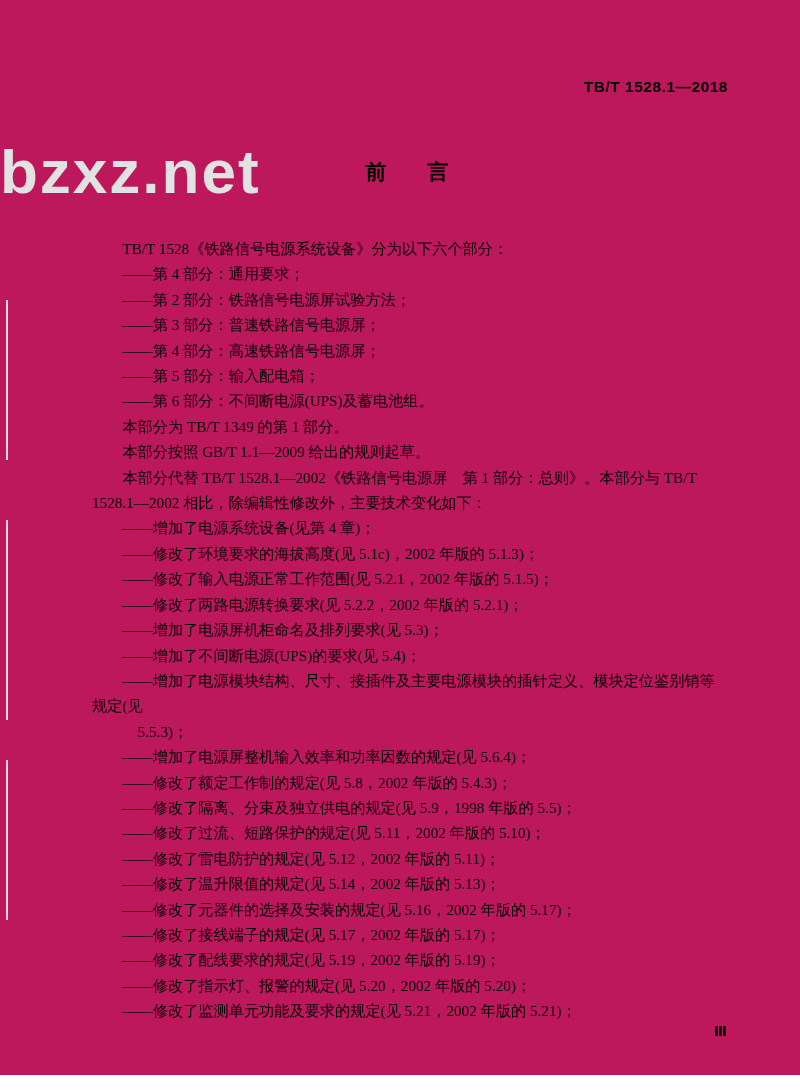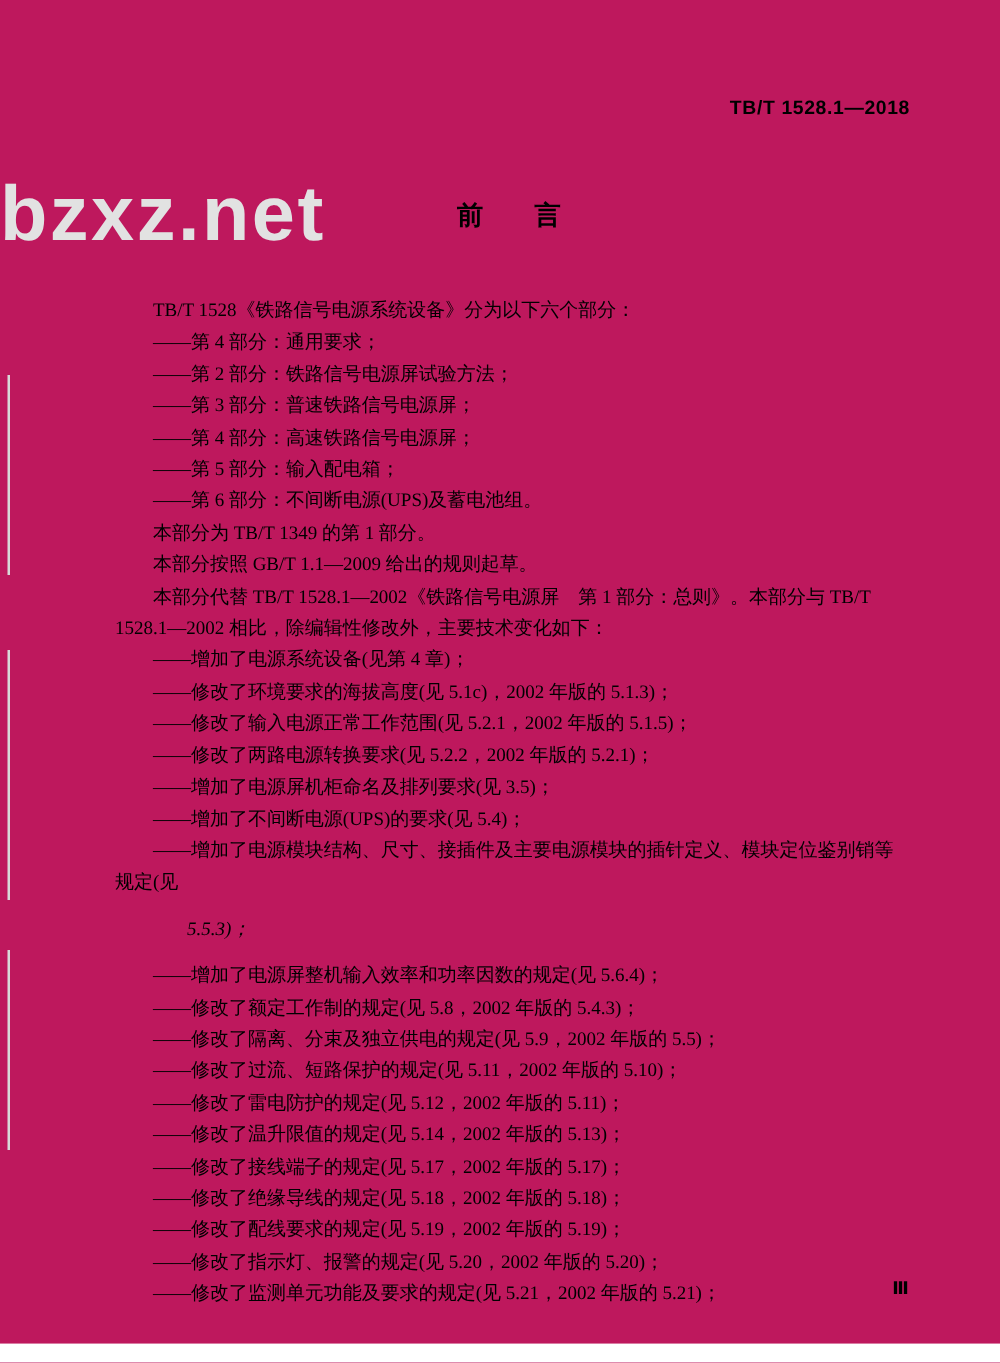--- a/index.html
+++ b/index.html
@@ -76,23 +76,22 @@
   .p {
     margin: 0;
     text-indent: 2em;
     white-space: normal;
   }
   .dash {
     margin: 0;
     text-indent: 2em;
   }
   .cont {
-    margin: 12px;
+    margin: 0;
     text-indent: 3em;
-    font-style: italic;
   }
 
   .pagenum {
     position: absolute;
     bottom: 36px;
     right: 72px;
     font-family: "Liberation Sans", "DejaVu Sans", sans-serif;
     font-size: 14px;
     font-weight: bold;
     letter-spacing: 1px;
@@ -124,32 +123,32 @@
 
     <p class="p">本部分为 TB/T 1349 的第 1 部分。</p>
     <p class="p">本部分按照 GB/T 1.1—2009 给出的规则起草。</p>
 
     <p class="p">本部分代替 TB/T 1528.1—2002《铁路信号电源屏　第 1 部分：总则》。本部分与 TB/T 1528.1—2002 相比，除编辑性修改外，主要技术变化如下：</p>
 
     <p class="dash">——增加了电源系统设备(见第 4 章)；</p>
     <p class="dash">——修改了环境要求的海拔高度(见 5.1c)，2002 年版的 5.1.3)；</p>
     <p class="dash">——修改了输入电源正常工作范围(见 5.2.1，2002 年版的 5.1.5)；</p>
     <p class="dash">——修改了两路电源转换要求(见 5.2.2，2002 年版的 5.2.1)；</p>
-    <p class="dash">——增加了电源屏机柜命名及排列要求(见 3.5)；</p>
+    <p class="dash">——增加了电源屏机柜命名及排列要求(见 5.3)；</p>
     <p class="dash">——增加了不间断电源(UPS)的要求(见 5.4)；</p>
     <p class="dash">——增加了电源模块结构、尺寸、接插件及主要电源模块的插针定义、模块定位鉴别销等规定(见</p>
     <p class="cont">5.5.3)；</p>
     <p class="dash">——增加了电源屏整机输入效率和功率因数的规定(见 5.6.4)；</p>
     <p class="dash">——修改了额定工作制的规定(见 5.8，2002 年版的 5.4.3)；</p>
-    <p class="dash">——修改了隔离、分束及独立供电的规定(见 5.9，2002 年版的 5.5)；</p>
+    <p class="dash">——修改了隔离、分束及独立供电的规定(见 5.9，1998 年版的 5.5)；</p>
     <p class="dash">——修改了过流、短路保护的规定(见 5.11，2002 年版的 5.10)；</p>
     <p class="dash">——修改了雷电防护的规定(见 5.12，2002 年版的 5.11)；</p>
     <p class="dash">——修改了温升限值的规定(见 5.14，2002 年版的 5.13)；</p>
+    <p class="dash">——修改了元器件的选择及安装的规定(见 5.16，2002 年版的 5.17)；</p>
     <p class="dash">——修改了接线端子的规定(见 5.17，2002 年版的 5.17)；</p>
-    <p class="dash">——修改了绝缘导线的规定(见 5.18，2002 年版的 5.18)；</p>
     <p class="dash">——修改了配线要求的规定(见 5.19，2002 年版的 5.19)；</p>
     <p class="dash">——修改了指示灯、报警的规定(见 5.20，2002 年版的 5.20)；</p>
     <p class="dash">——修改了监测单元功能及要求的规定(见 5.21，2002 年版的 5.21)；</p>
 
   </div>
 
   <div class="pagenum">Ⅲ</div>
 </div>
 
 </body></html>

